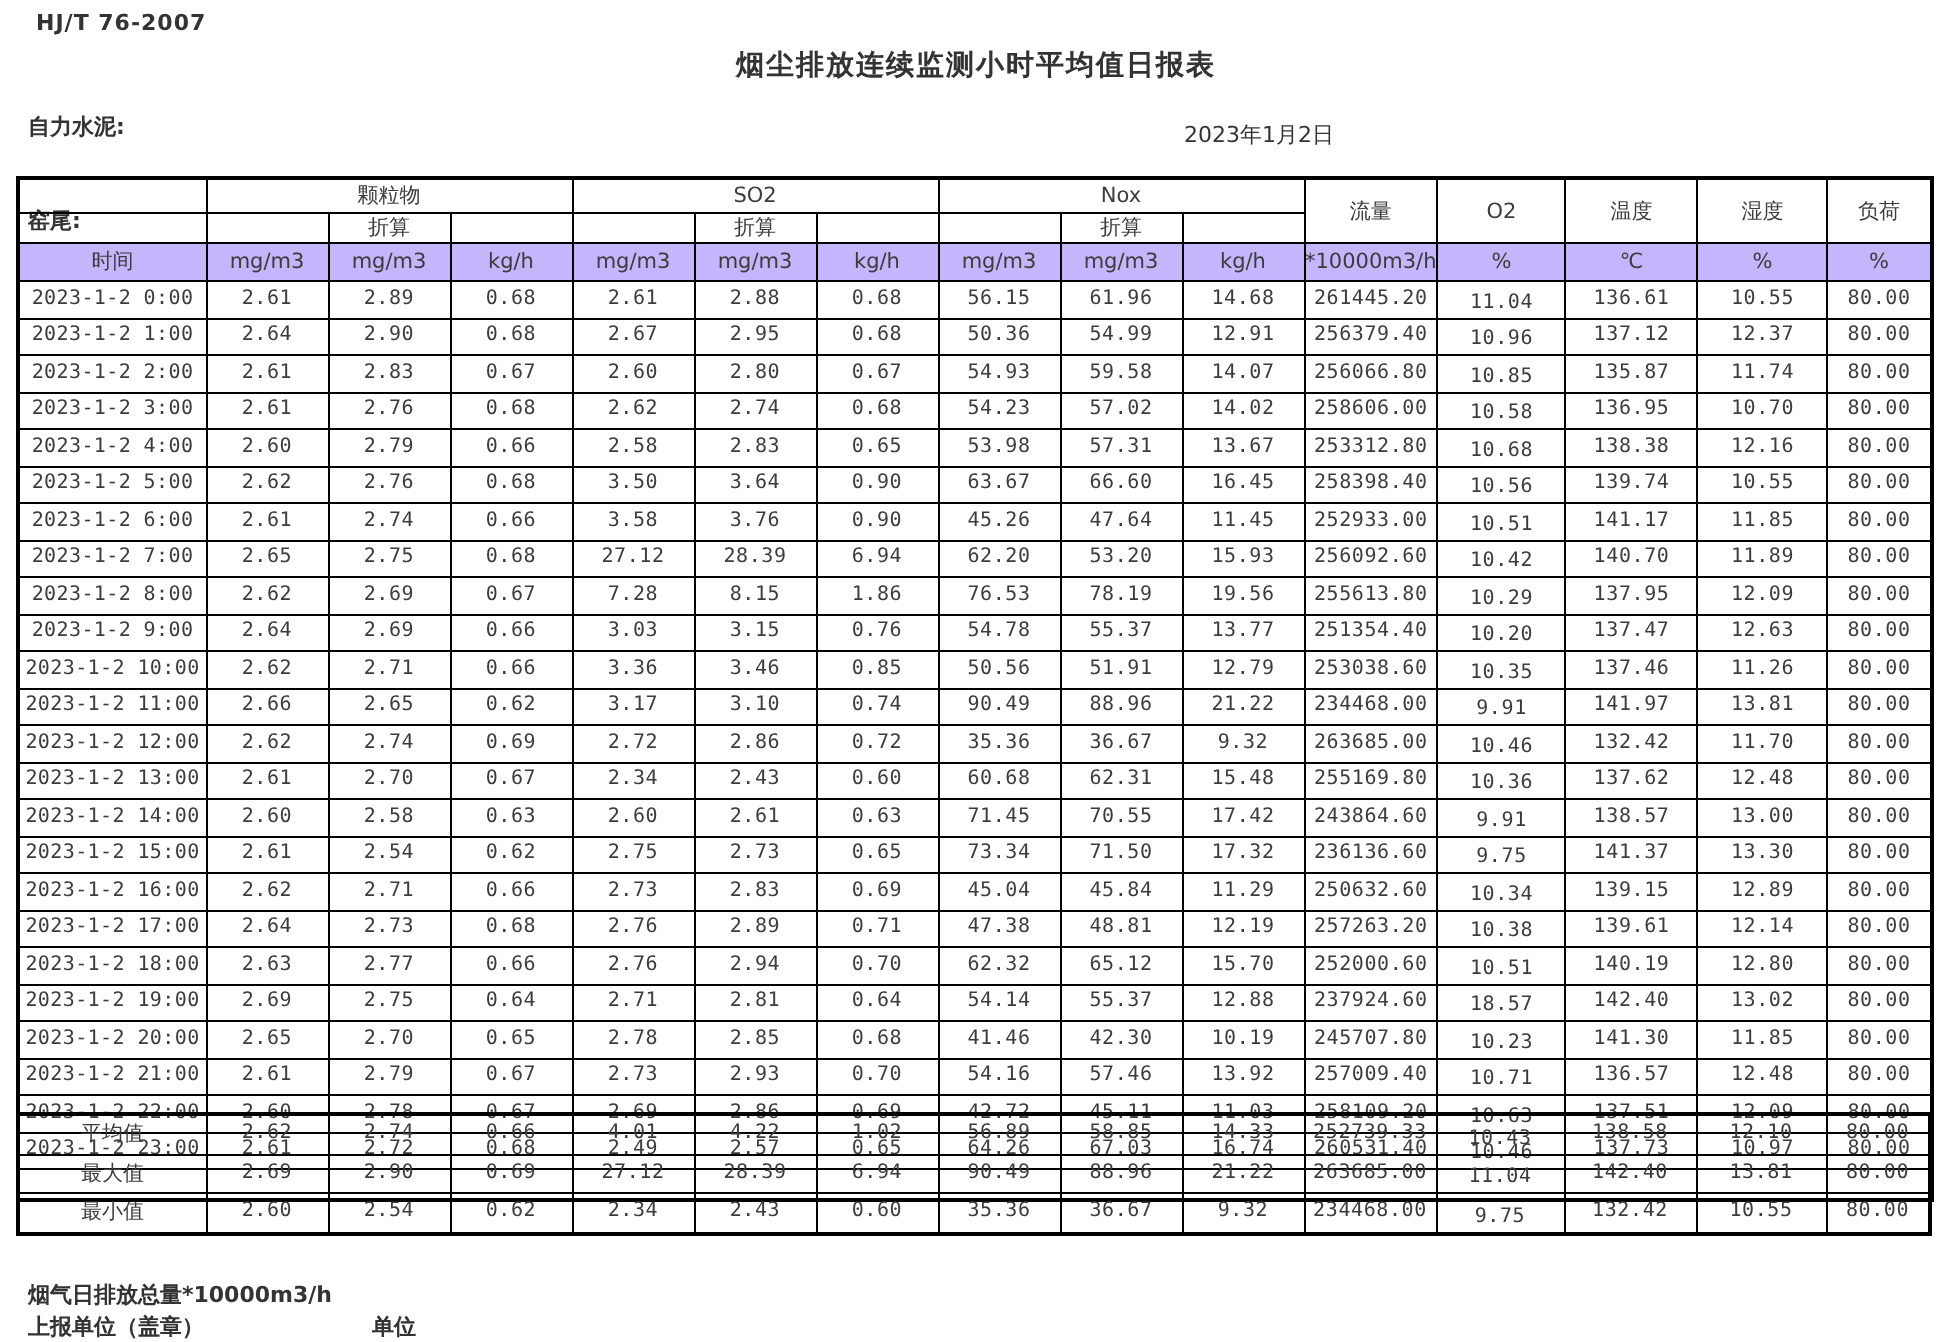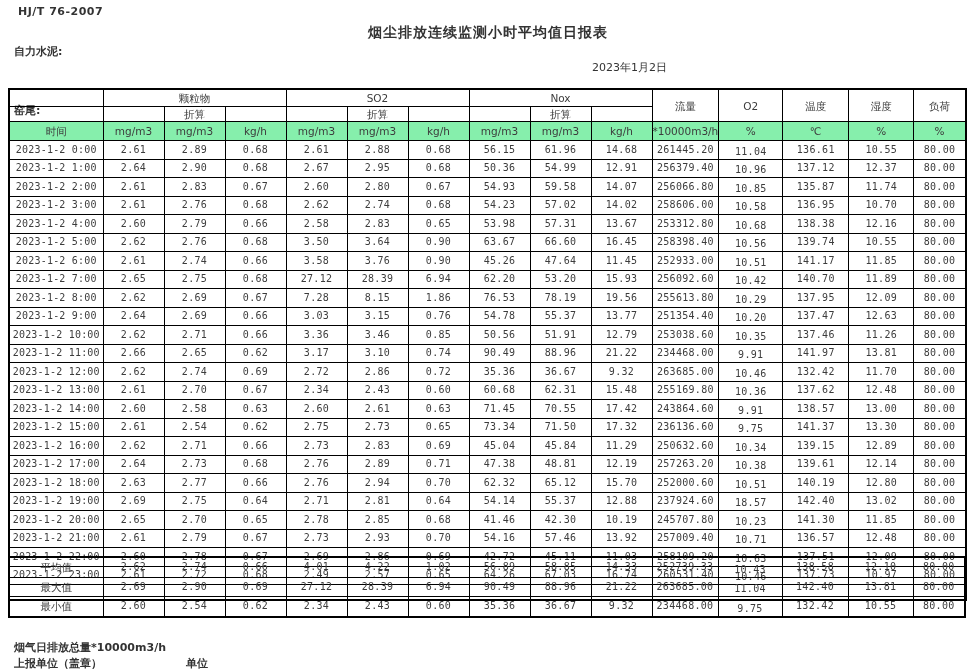--- a/index.html
+++ b/index.html
@@ -2,34 +2,34 @@
 <html><head>
 <meta charset="utf-8">
 <style>
   html,body{margin:0;padding:0;background:#fff;}
   #page{position:relative;width:976px;height:671px;background:#ffffff;overflow:hidden;
         font-family:"DejaVu Sans","Liberation Sans",sans-serif;color:#333;}
 
   .abs{position:absolute;}
   #standard{left:18px;top:5px;font-size:11px;font-weight:bold;letter-spacing:.5px;}
   #title{left:0;top:24px;width:100%;text-align:center;font-size:14px;font-weight:bold;letter-spacing:1px;}
-  #company{left:14px;top:44px;font-size:11px;font-weight:bold;}
+  #company{left:14px;top:56px;font-size:11px;font-weight:bold;}
   #station{left:14px;top:63px;font-size:11px;font-weight:bold;margin-top:40px;}
   #date{left:592px;top:60px;font-size:11px;}
 
   table{border-collapse:collapse;table-layout:fixed;position:absolute;left:8px;
         font-size:10px;color:#3c3c3c;}
   #main-table{top:88px;}
   td{border:1px solid #000;text-align:center;vertical-align:middle;overflow:hidden;
      white-space:nowrap;padding:0;height:16.5px;line-height:12px;}
   table{border:2px solid #000;}
   thead td{font-size:10.5px;}
   .hrow1 td{height:16px;}
   .hrow2 td{height:14px;}
-  .grow td{height:18px;background:#86efac;margin-top:12px;}
+  .grow td{height:18px;background:#c4b5fd;margin-top:12px;}
   .num{font-family:"DejaVu Sans Mono","Liberation Mono",monospace;letter-spacing:.3px;}
   .timec{font-family:"DejaVu Sans Mono","Liberation Mono",monospace;letter-spacing:.2px;}
   .dip{vertical-align:bottom;padding-bottom:1px;}
   .blank-row td{height:14px;}
   #summary-table{top:556px;}
   #summary-table td{height:17.5px;}
   #summary-table tr.total-row td{height:15px;}
   .labelc{font-size:10.5px;}
   .left{text-align:left;padding-left:4px;}
 

